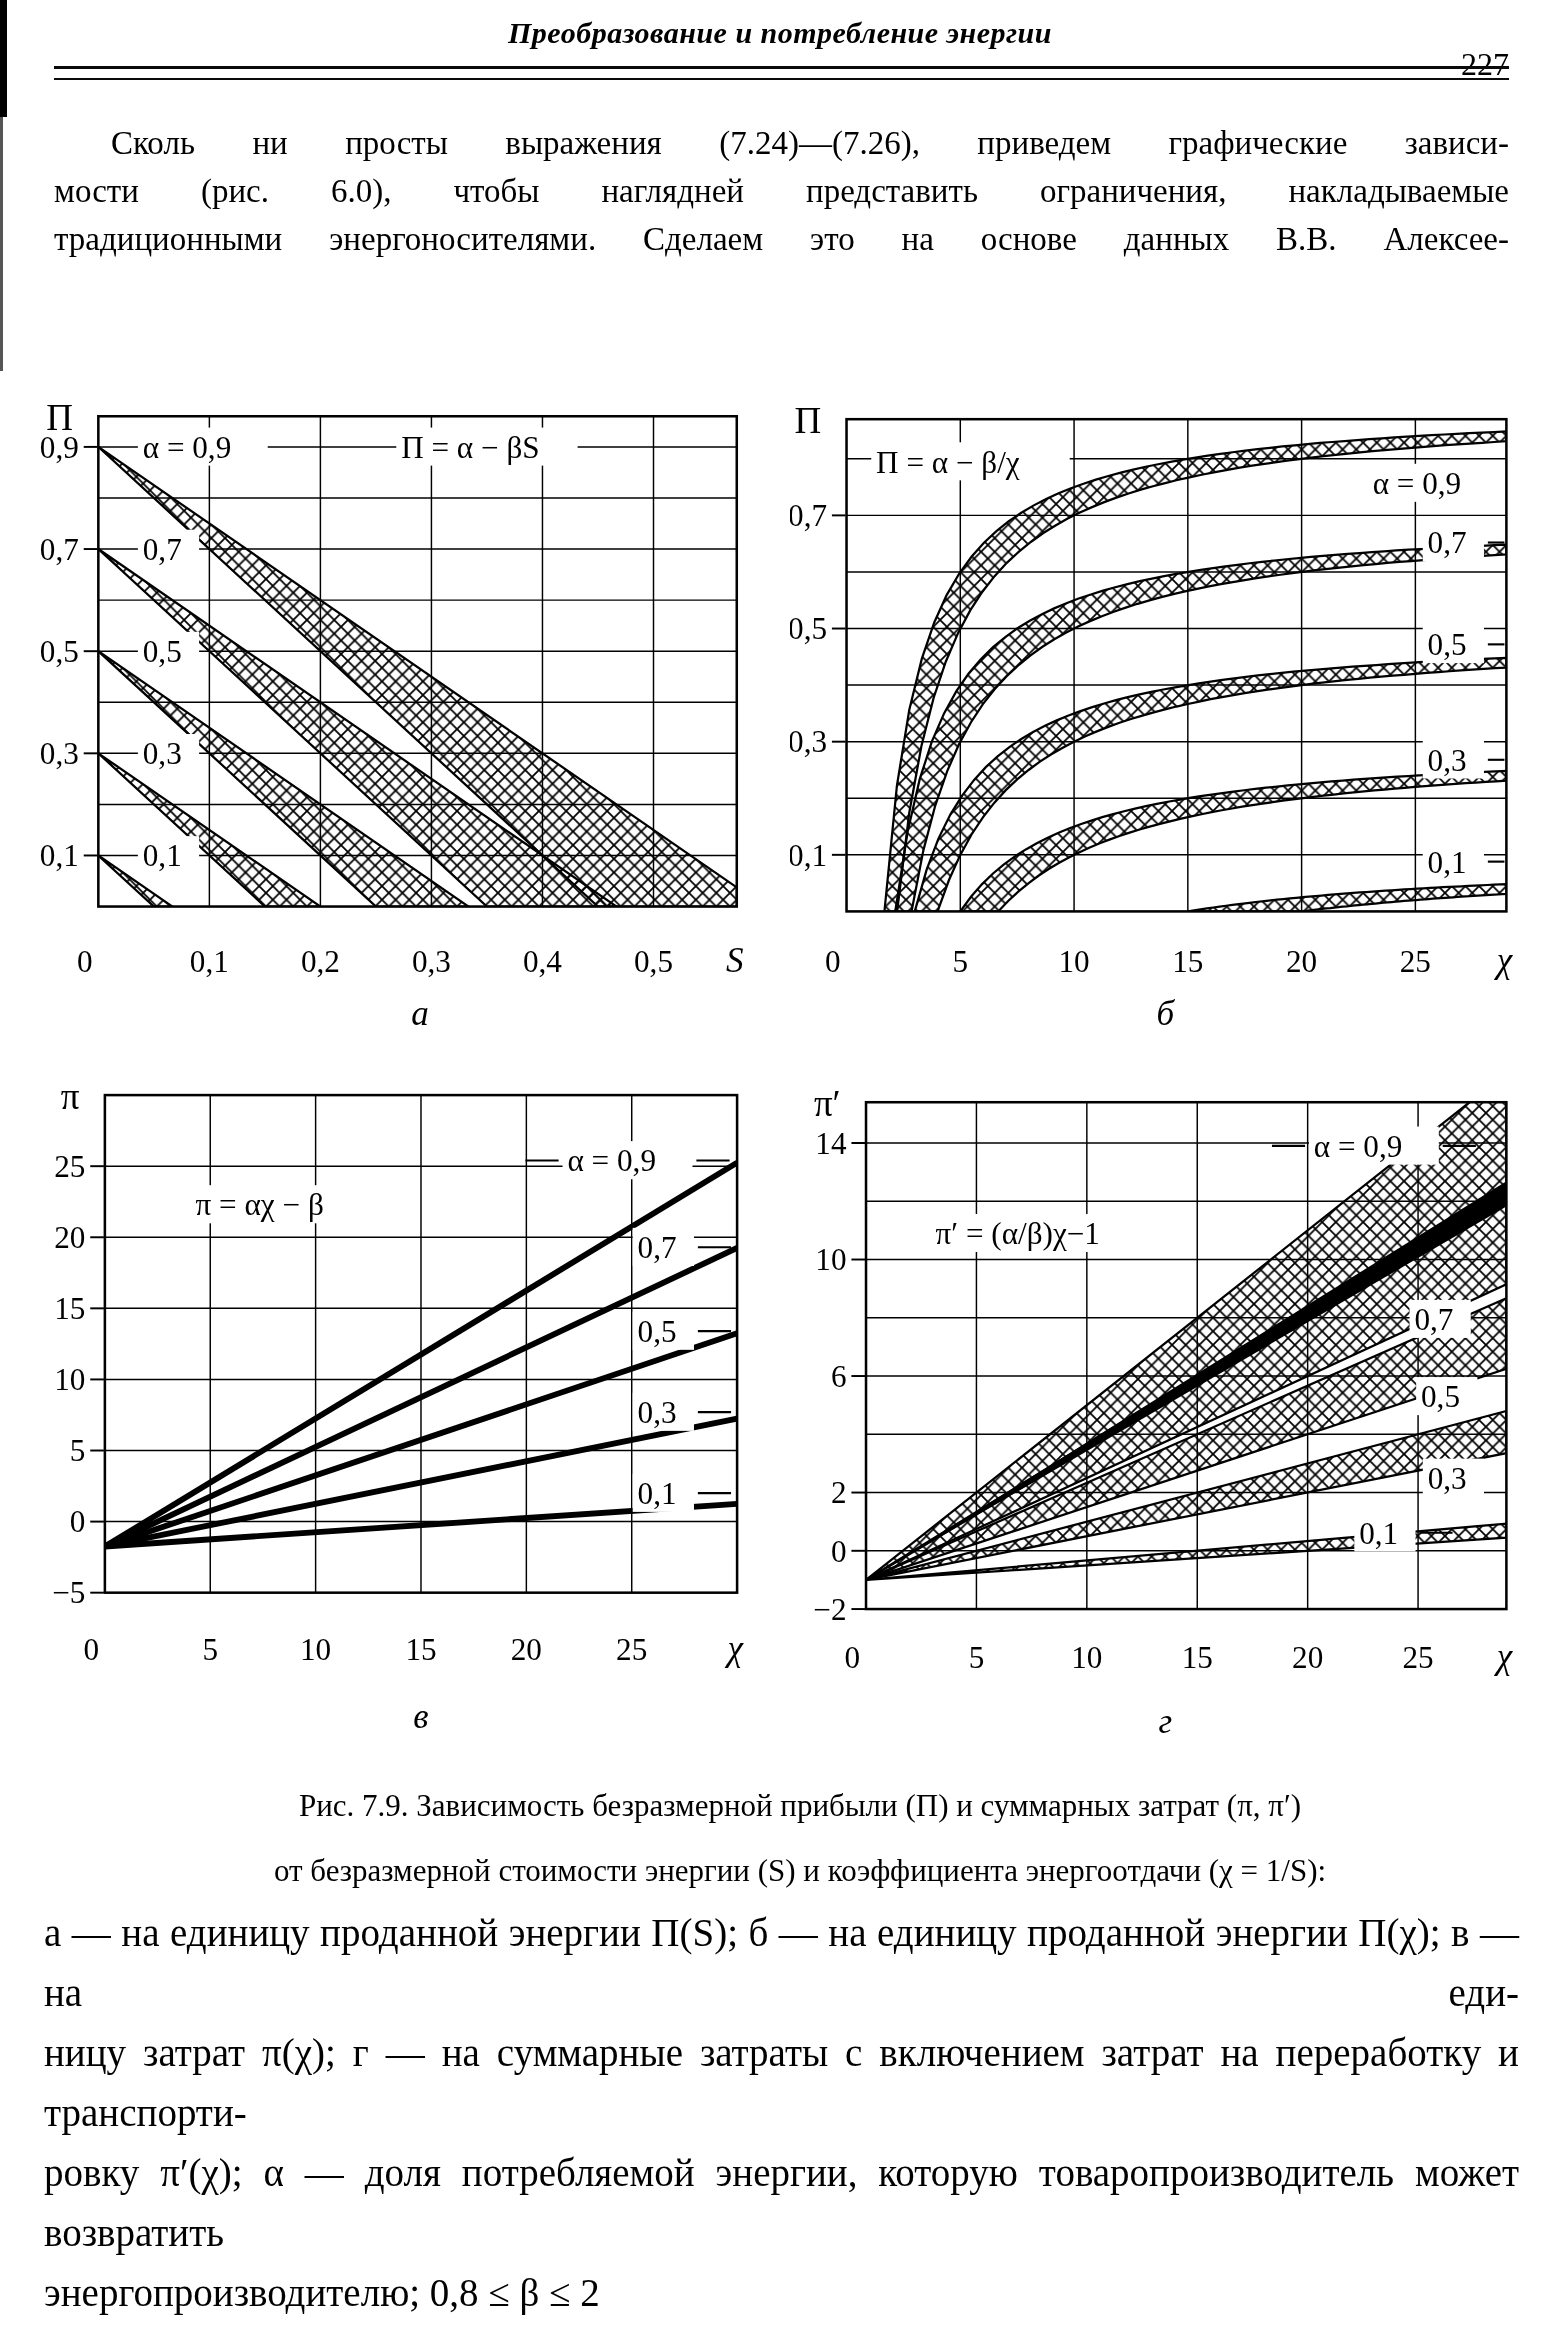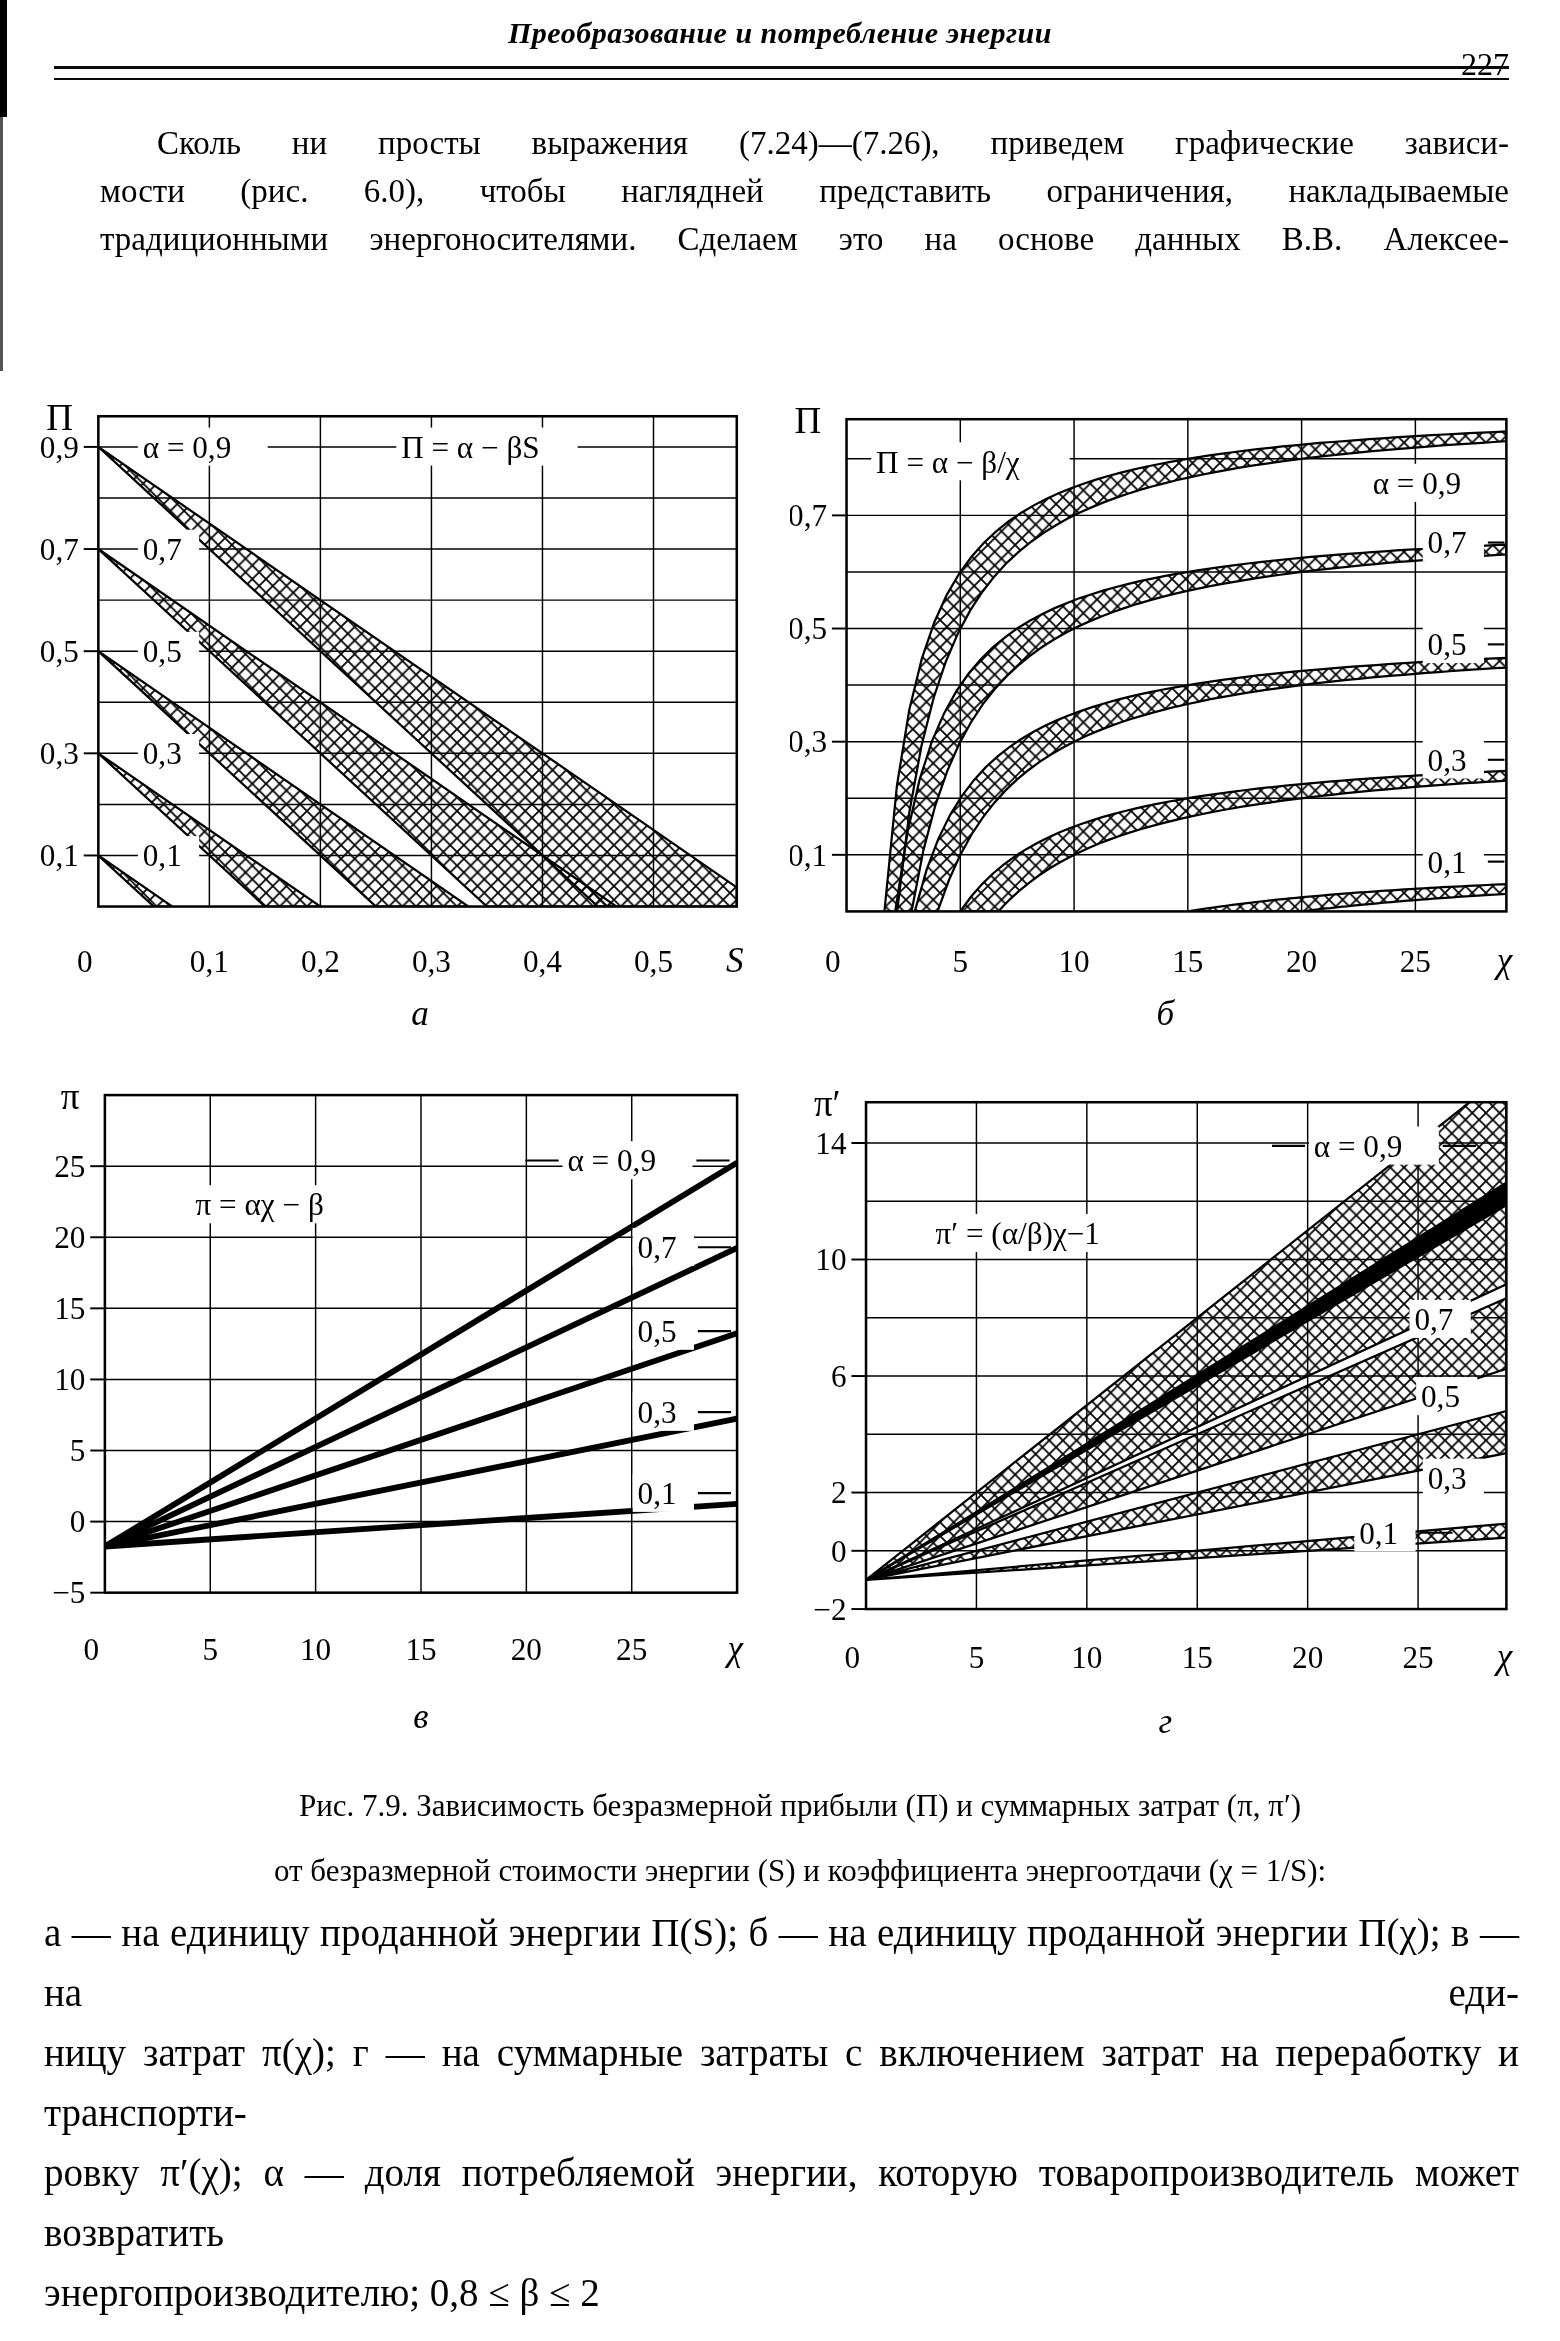--- a/index.html
+++ b/index.html
@@ -13,21 +13,21 @@
   .header-title{
     position:absolute;left:0;top:15.6px;width:1560px;text-align:center;
     font-style:italic;font-weight:bold;font-size:30px;letter-spacing:0.5px;
   }
   .page-number{position:absolute;right:51px;top:13.7px;font-size:32px;margin-top:32px;}
   .double-rule{
     position:absolute;left:54px;top:66px;width:1455px;height:8.8px;
     border-top:3.9px solid #0a0a0a;border-bottom:2px solid #0a0a0a;
   }
   .intro{position:absolute;left:54px;top:119px;width:1455px;font-size:33px;line-height:48px;}
-  .intro .jline{text-align:justify;text-align-last:justify;margin-left:46px;}
+  .intro .jline{text-align:justify;text-align-last:justify;}
   .intro .ind{text-indent:57px;}
   .caption{position:absolute;left:0;width:1560px;text-align:center;font-size:31px;margin-left:20px;}
   #cap1{top:1788px;}
   #cap2{top:1853px;}
   .legend{position:absolute;left:44px;top:1903px;width:1475px;font-size:39px;line-height:60px;}
   .legend .jline{text-align:justify;text-align-last:justify;}
   svg.chart{position:absolute;}
 </style>
 </head>
 <body>

